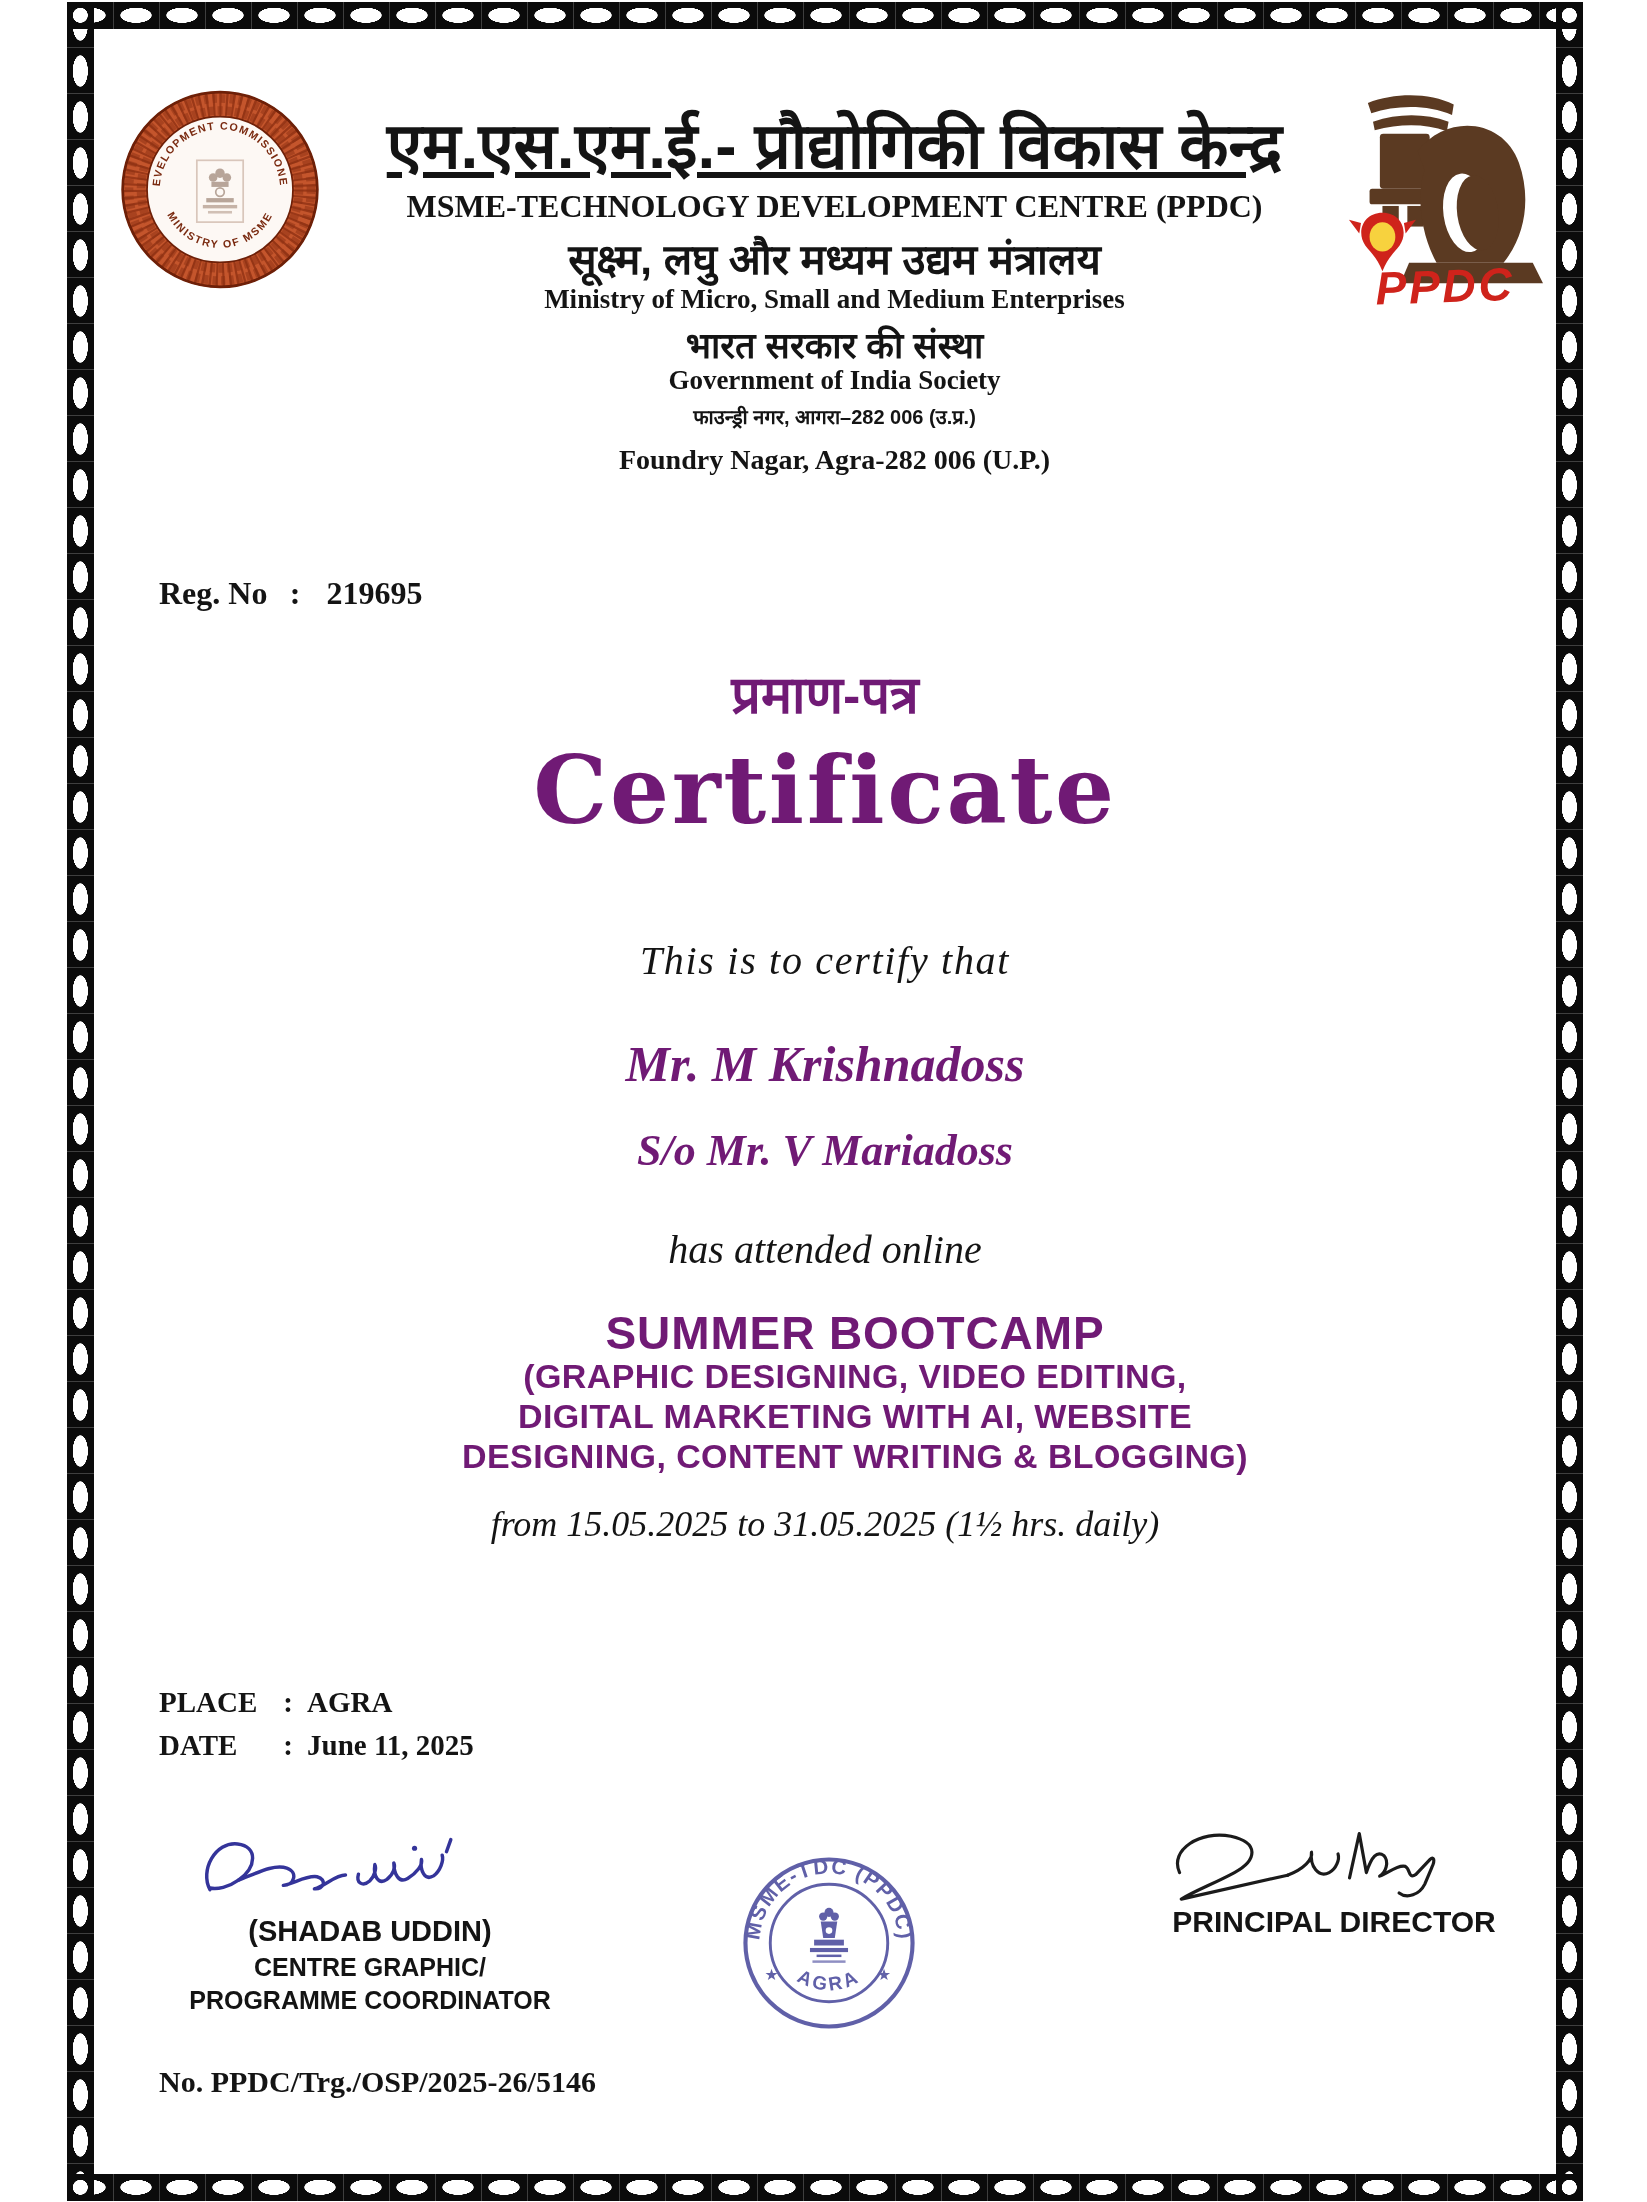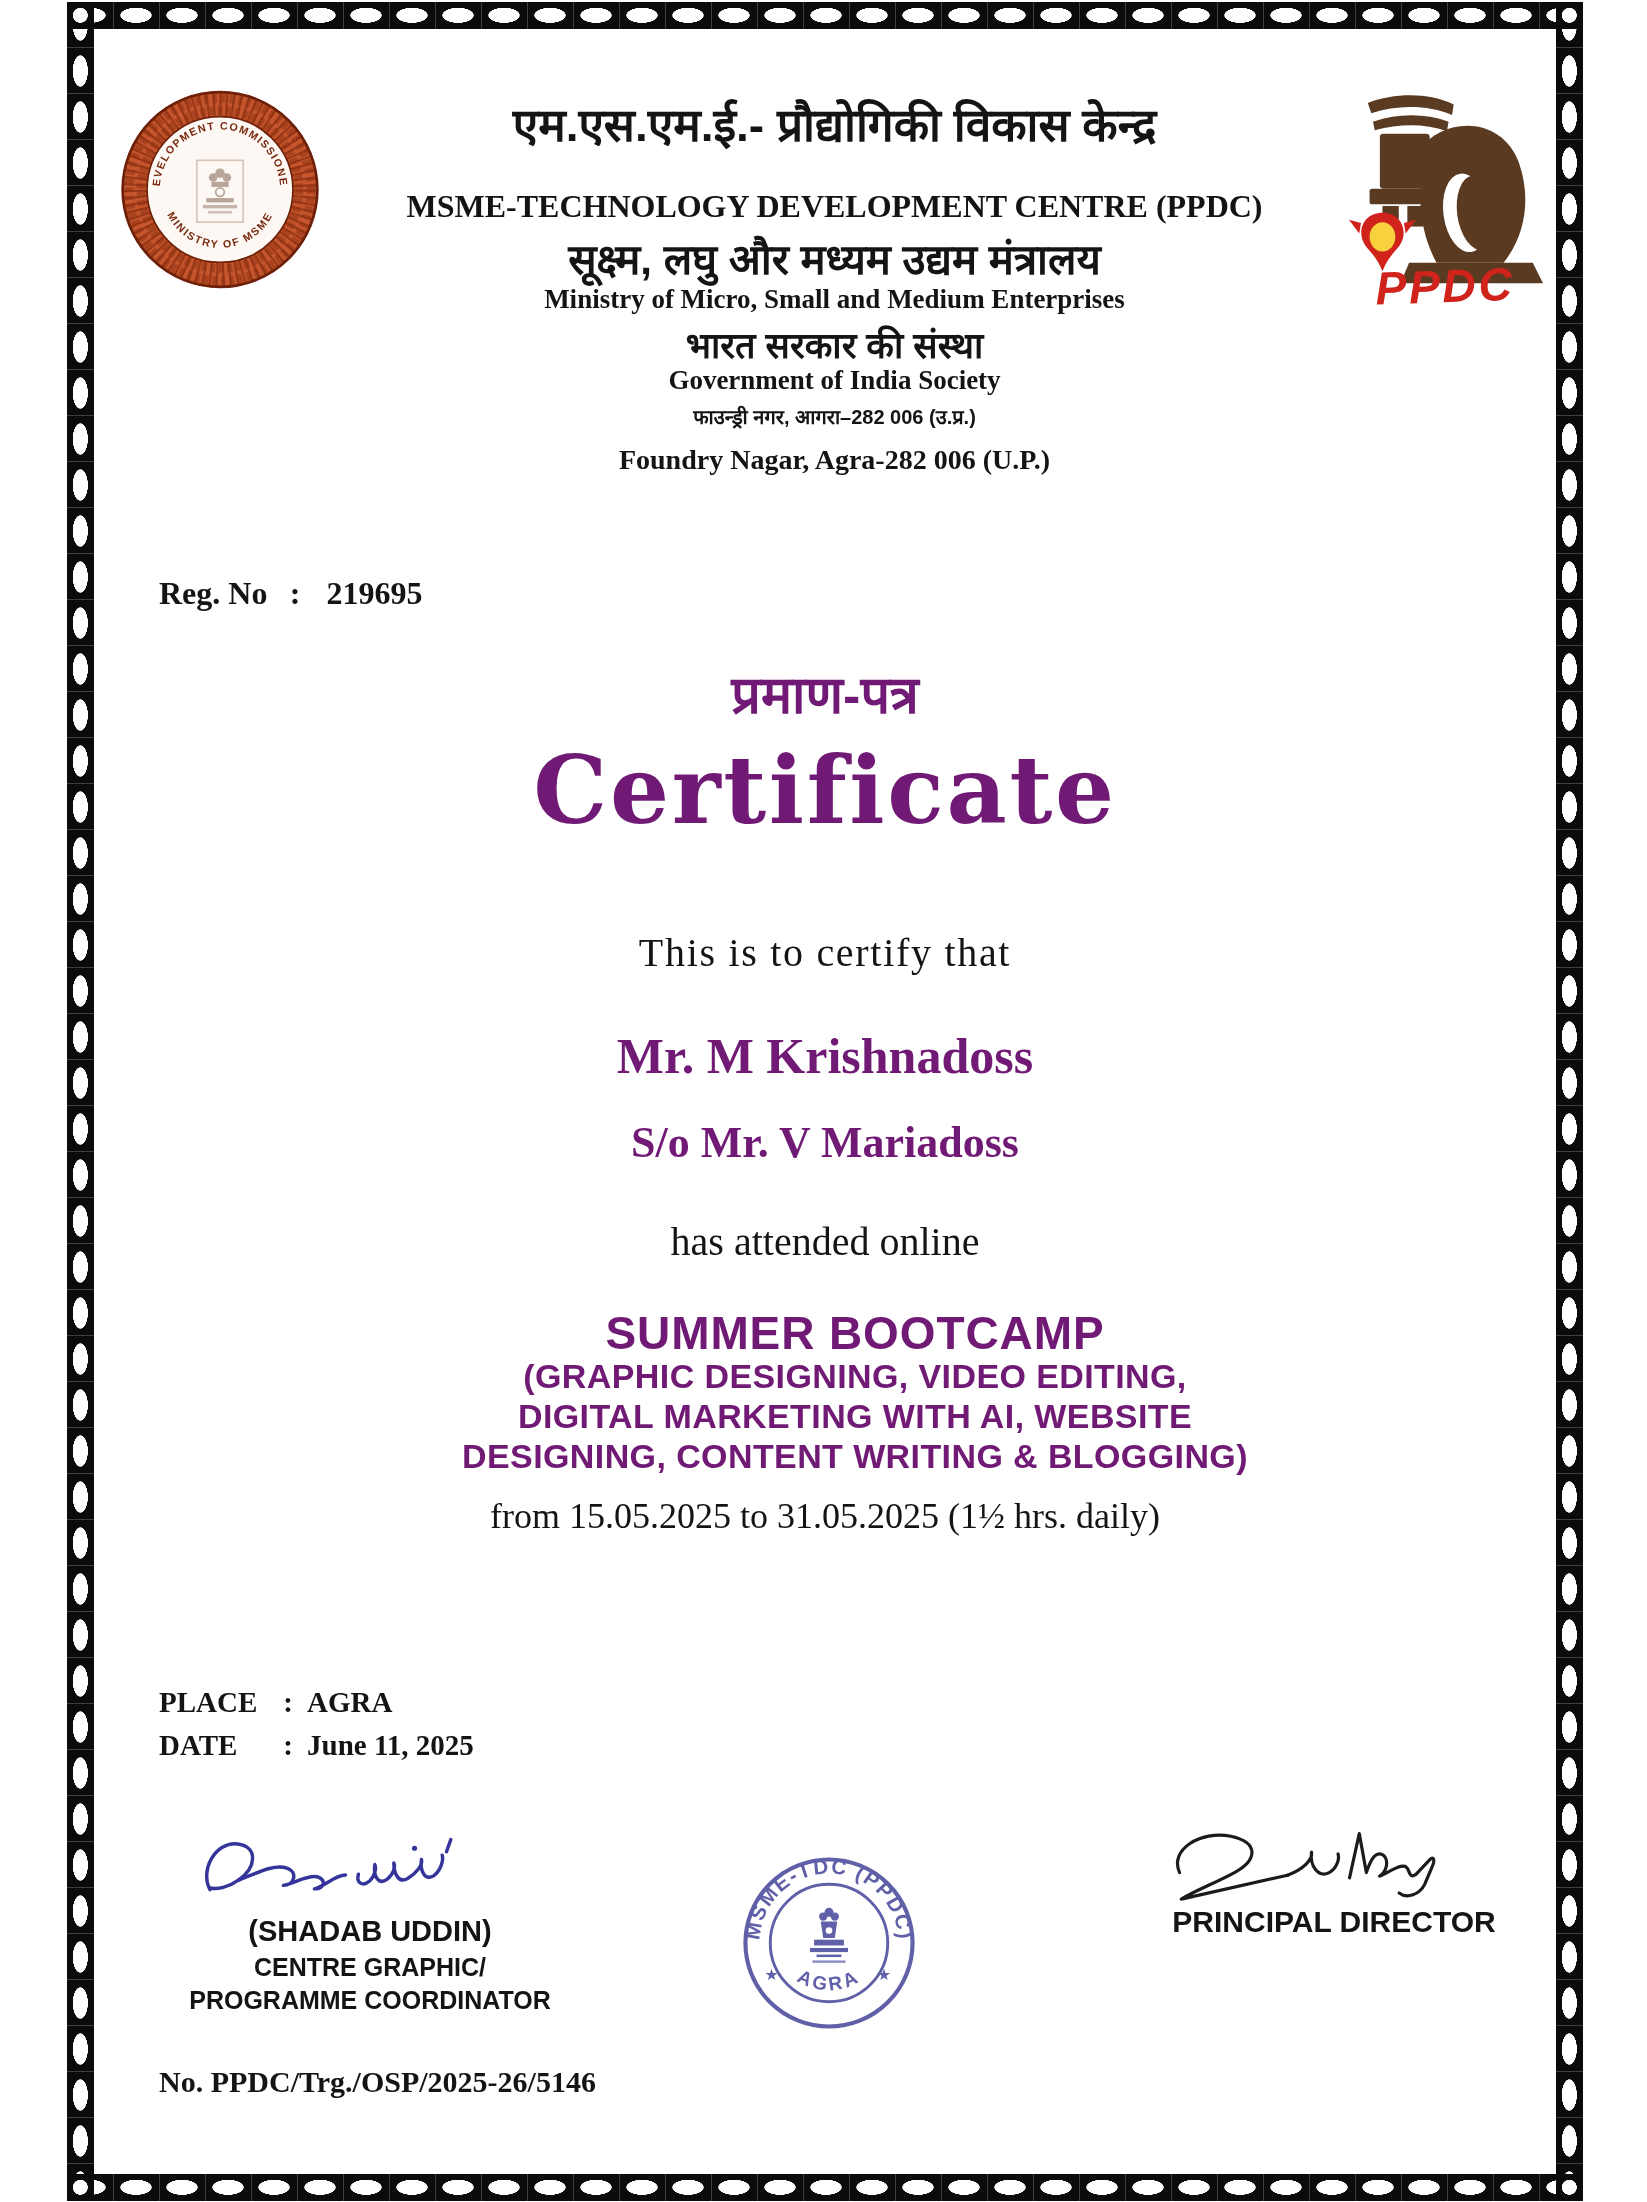--- a/index.html
+++ b/index.html
@@ -17,29 +17,29 @@
         repeating-linear-gradient(0deg,rgba(160,160,160,.35) 0 1.3px,transparent 1.3px 46px),
         radial-gradient(7.7px 16px at 13.3px 23px,#fff 96%,rgba(255,255,255,0) 100%);
       background-size:27px 46px,27px 46px;background-repeat:repeat-y,repeat-y;}
   .bc{position:absolute;width:27px;height:27px;background-color:#0b0b0b;
       background-image:radial-gradient(circle 7.7px at 13.3px 13.3px,#fff 94%,rgba(255,255,255,0) 100%);}
   #bt{top:1.7px}#bb{top:2174px}#bl{left:67px}#br{left:1556px}
   #c1{left:67px;top:1.7px}#c2{left:1556px;top:1.7px}#c3{left:67px;top:2174px}#c4{left:1556px;top:2174px}
   
   .hi{font-family:"Liberation Sans","DejaVu Sans",sans-serif;font-weight:700;}
   .serifb{font-family:"Liberation Serif","DejaVu Serif",serif;font-weight:700;}
-  .it{font-family:"Liberation Serif","DejaVu Serif",serif;}
+  .it{font-family:"Liberation Serif","DejaVu Serif",serif;font-style:italic;margin-top:8px;}
   .sans{font-family:"Liberation Sans","DejaVu Sans",sans-serif;font-weight:700;padding-left:30px;}
   .blue{color:#701a75;}
   .ctr{left:67px;width:1516px;text-align:center;}
   .hl{left:327px;width:1015px;text-align:center;white-space:nowrap;}
   
   #seal{left:117px;top:81px;}
   #ppdc{left:1335px;top:84px;}
-  #h-hi1{top:92px;font-size:46px;}
+  #h-hi1{top:100px;font-size:64px;text-decoration:underline;}
   #h-en1{top:188px;font-size:32px;}
   #h-hi2{top:229px;font-size:42px;}
   #h-en2{top:284px;font-size:27px;}
   #h-hi3{top:320px;font-size:36px;}
   #h-en3{top:365px;font-size:27px;}
   #h-hi4{top:403px;font-size:20px;}
   #h-en4{top:444px;font-size:28px;}
   
   #regno{left:159px;top:575px;font-size:32px;}
   #regno .gap1{display:inline-block;width:22.4px;}

